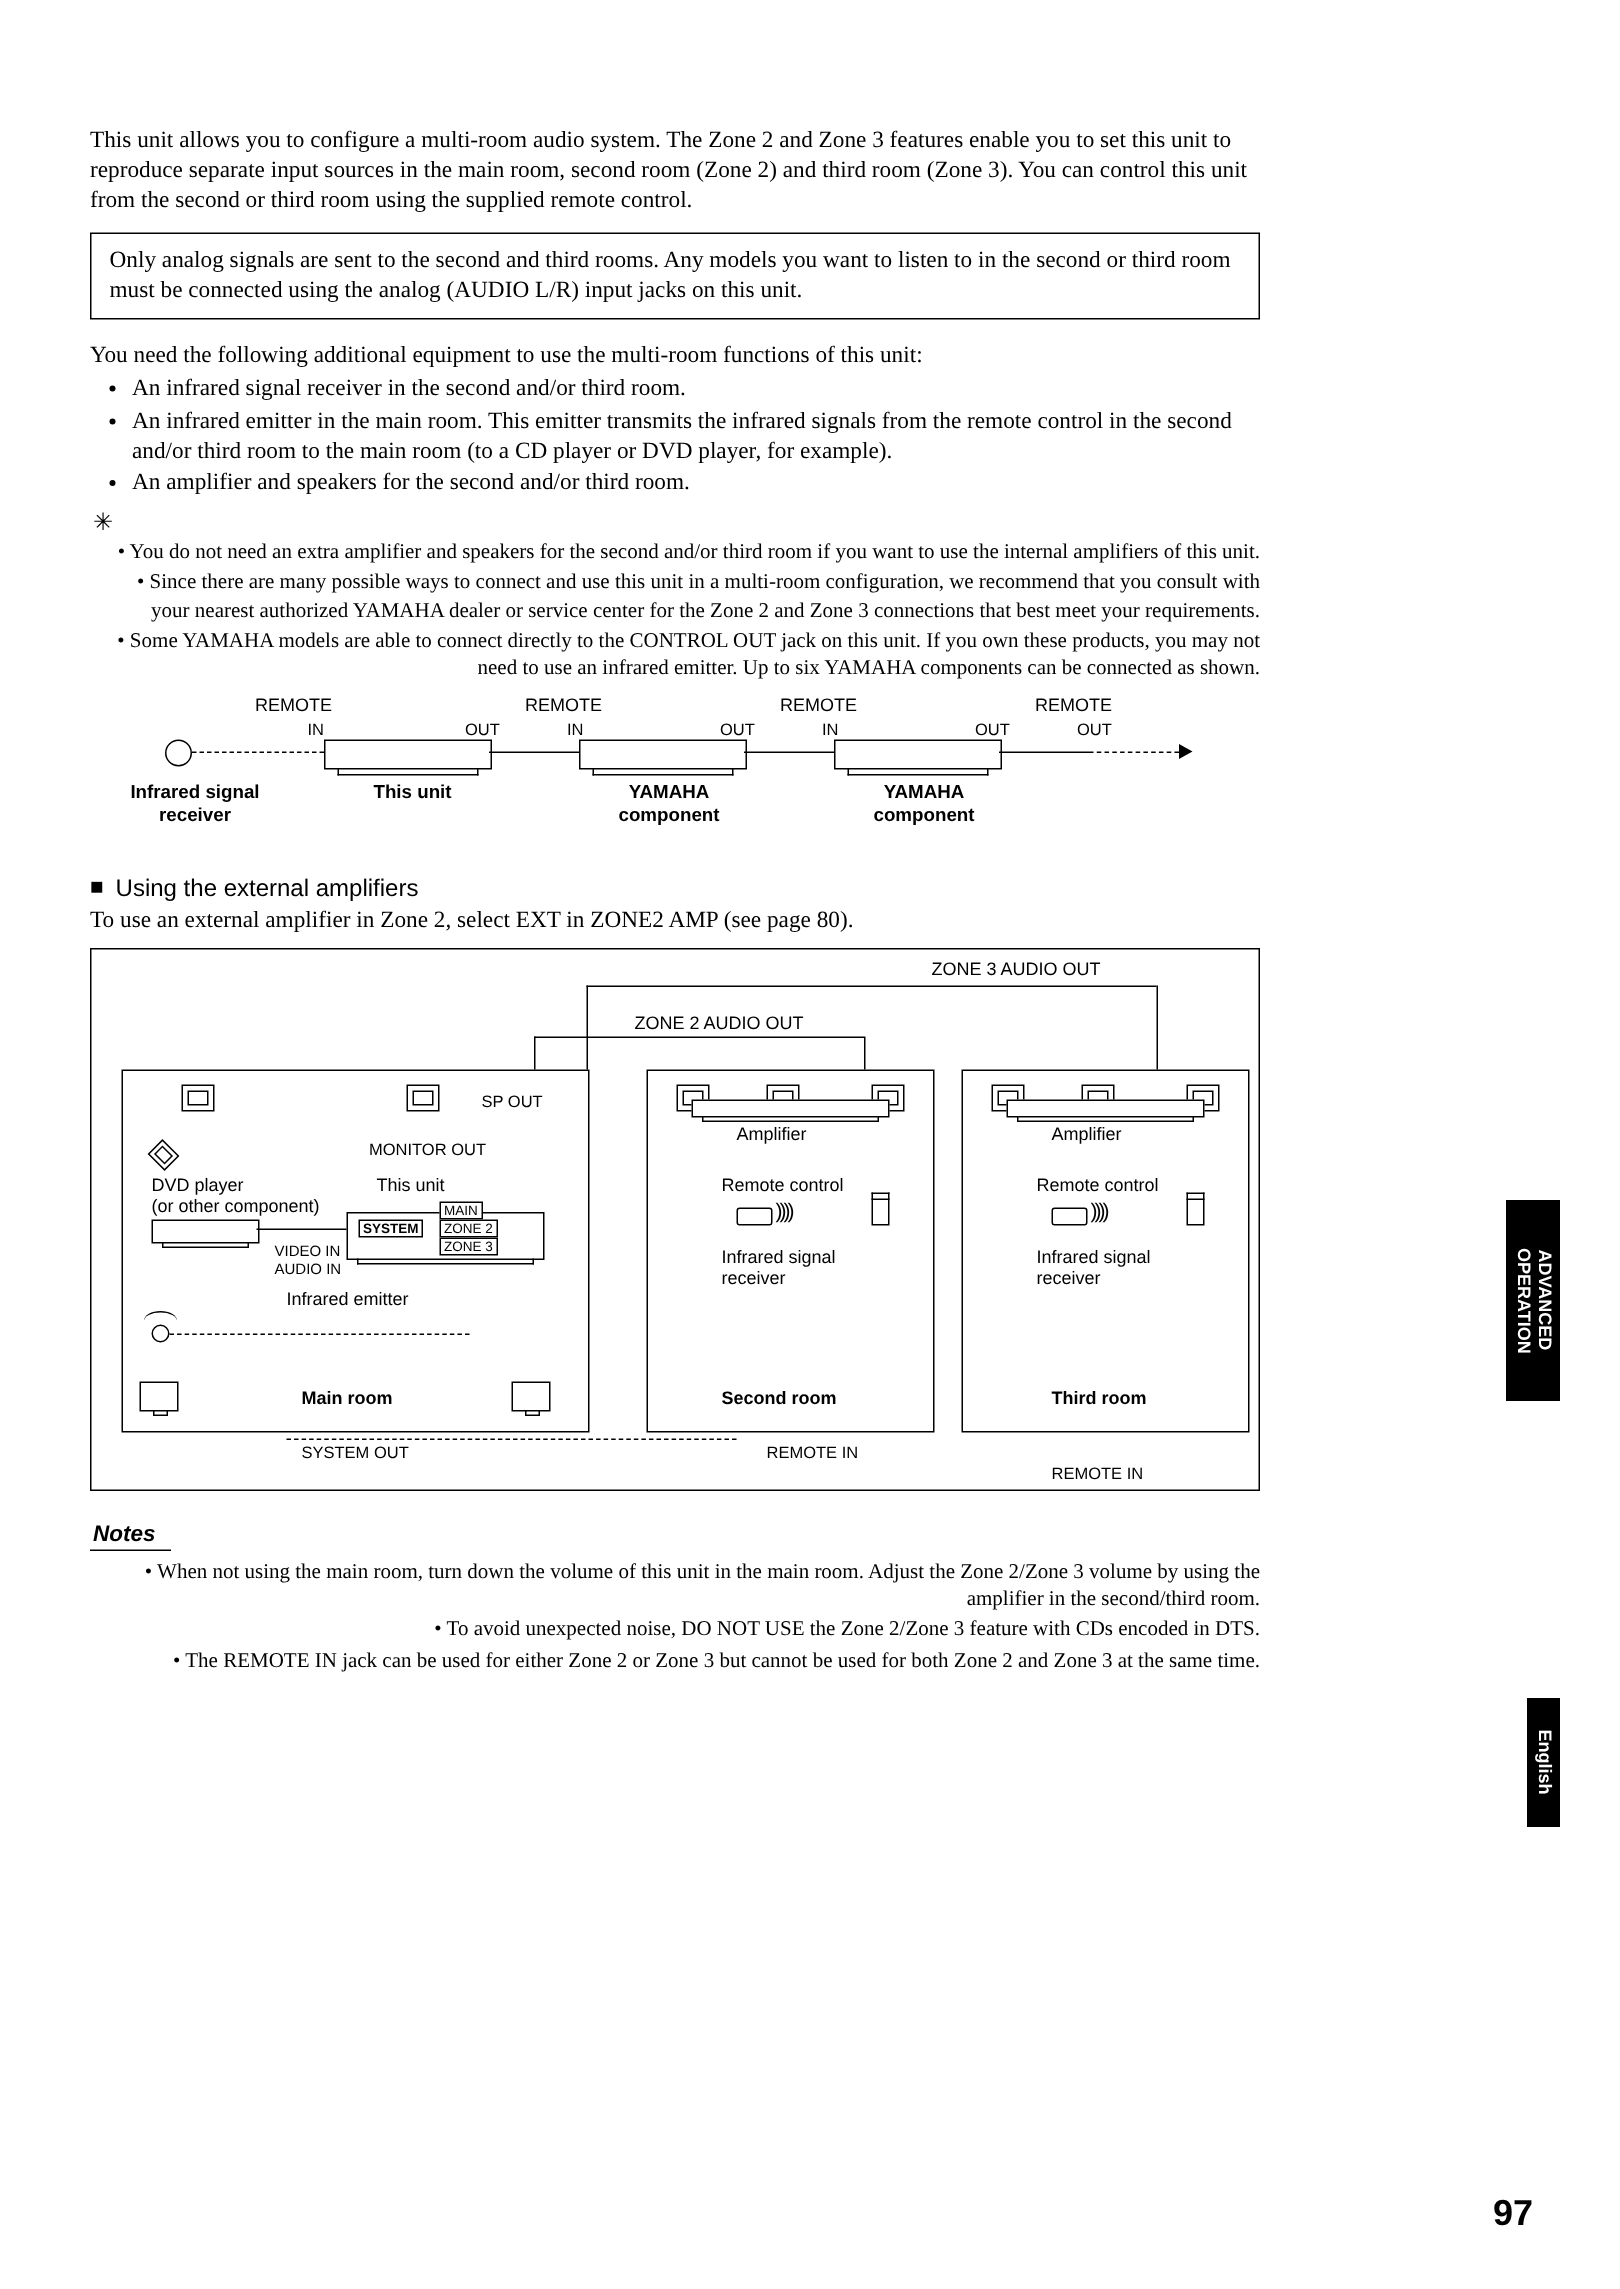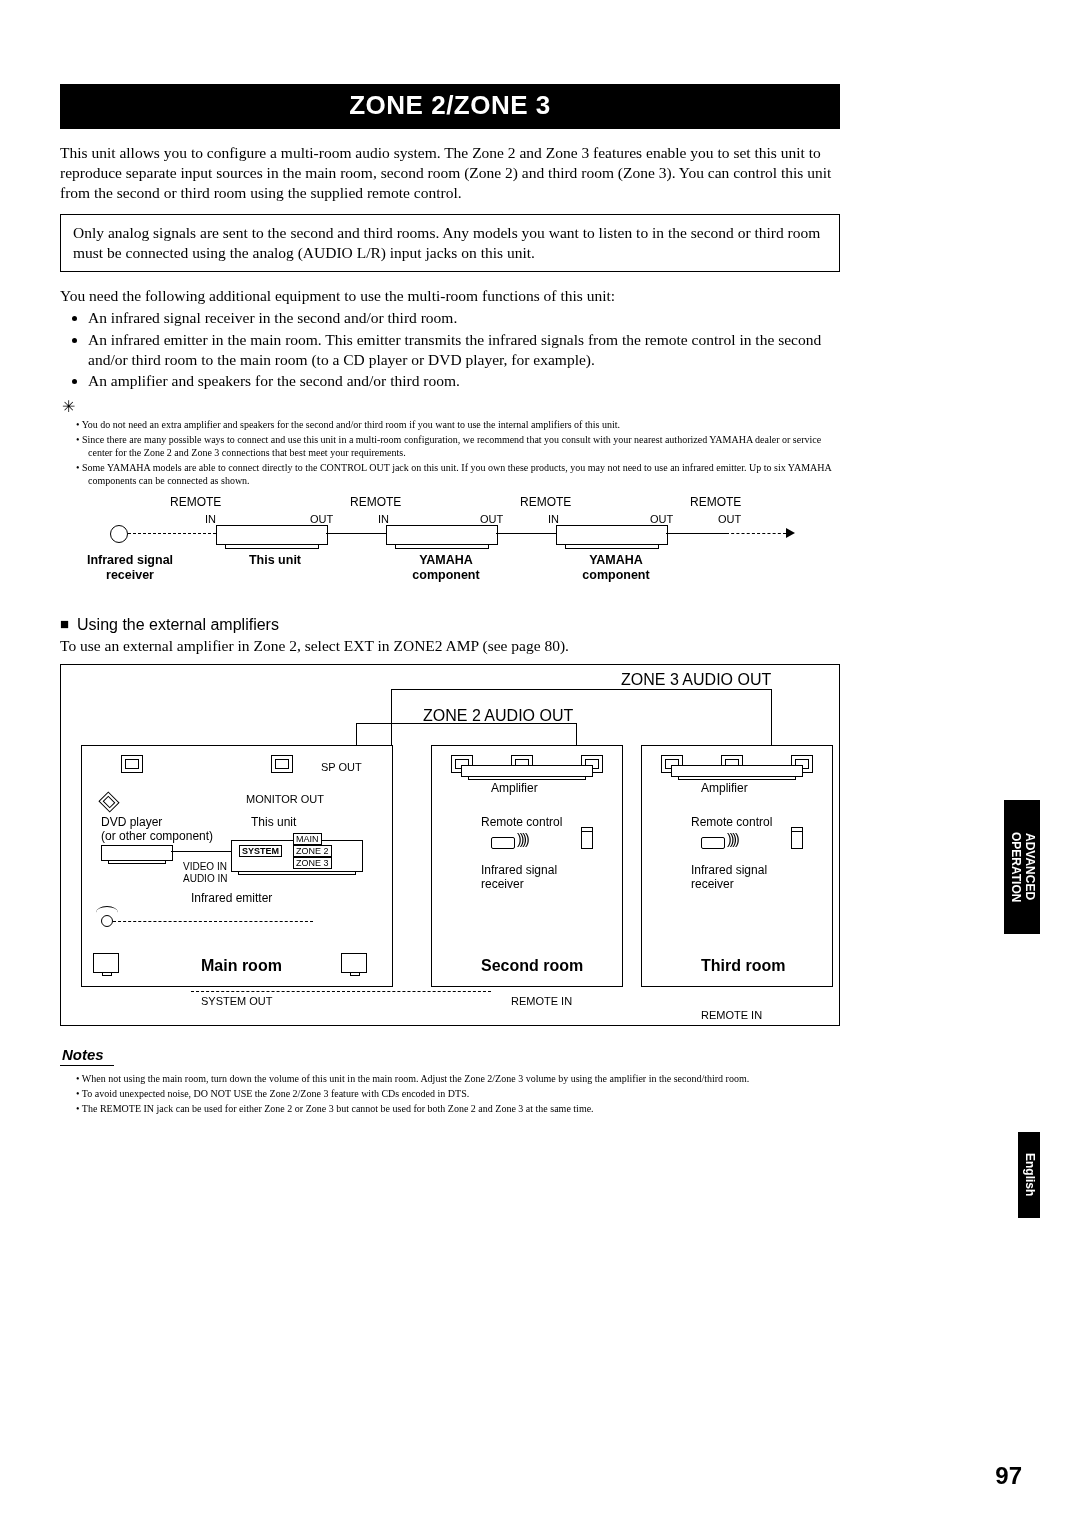--- a/index.html
+++ b/index.html
@@ -57,25 +57,26 @@
     font-size: 15.5px;
     line-height: 1.28;
     margin-bottom: 2px;
   }
   ul.small-bullets {
     margin: 2px 0 6px 0;
     padding-left: 16px;
     list-style: none;
   }
   ul.small-bullets li {
-    font-size: 10px;
+    font-size: 14px;
     line-height: 1.3;
     margin-bottom: 2px;
     text-indent: -12px;
     padding-left: 12px;
+    text-align: right;
   }
   ul.small-bullets li::before {
     content: "• ";
   }
   .hint-icon {
     font-size: 16px;
     margin: 6px 0 2px 2px;
   }
   .sub-head {
     font-family: Arial, Helvetica, sans-serif;
@@ -182,21 +183,21 @@
 
   
   .diag2 {
     position: relative;
     height: 360px;
     border: 1px solid #000;
     margin: 8px 0 4px 0;
     font-family: Arial, Helvetica, sans-serif;
     font-size: 12px;
   }
-  .d2-label { position: absolute; font-size: 16px; }
+  .d2-label { position: absolute; font-size: 12px; }
   .d2-bold { font-weight: bold; }
   .room-box {
     position: absolute;
     border: 1px solid #000;
   }
   .speaker {
     position: absolute;
     width: 20px; height: 16px;
     border: 1px solid #000;
   }
@@ -279,21 +280,20 @@
   .tv::after {
     content:""; position:absolute; left:8px; bottom:-4px; width:8px; height:3px; border:1px solid #000; border-top:none;
   }
 </style>
 </head>
 <body>
 
 <div class="page">
   <div class="content">
 
-    <div class="title-bar">ZONE 2/ZONE 3</div>
 
     <div class="body-text">This unit allows you to configure a multi-room audio system. The Zone 2 and Zone 3 features enable you to set this unit to reproduce separate input sources in the main room, second room (Zone 2) and third room (Zone 3). You can control this unit from the second or third room using the supplied remote control.</div>
 
     <div class="info-box body-text">Only analog signals are sent to the second and third rooms. Any models you want to listen to in the second or third room must be connected using the analog (AUDIO L/R) input jacks on this unit.</div>
 
 
     <div class="body-text">You need the following additional equipment to use the multi-room functions of this unit:</div>
     <ul class="bullets">
       <li>An infrared signal receiver in the second and/or third room.</li>
       <li>An infrared emitter in the main room. This emitter transmits the infrared signals from the remote control in the second and/or third room to the main room (to a CD player or DVD player, for example).</li>

